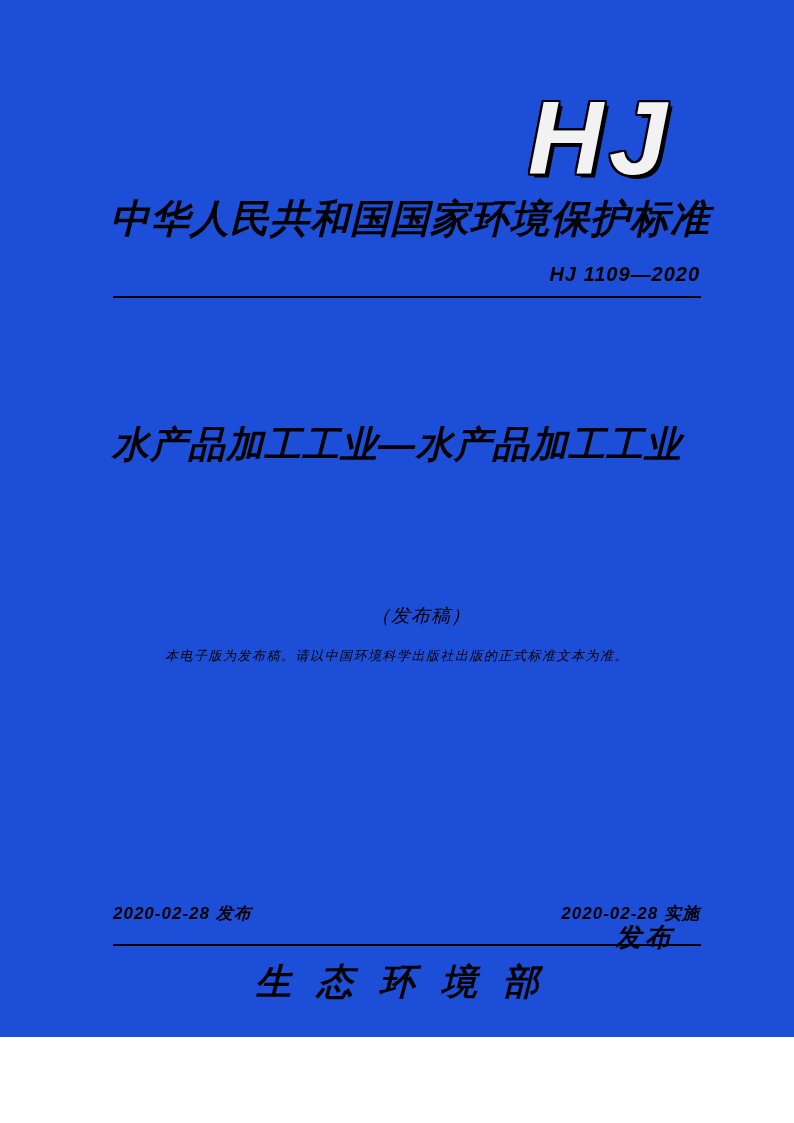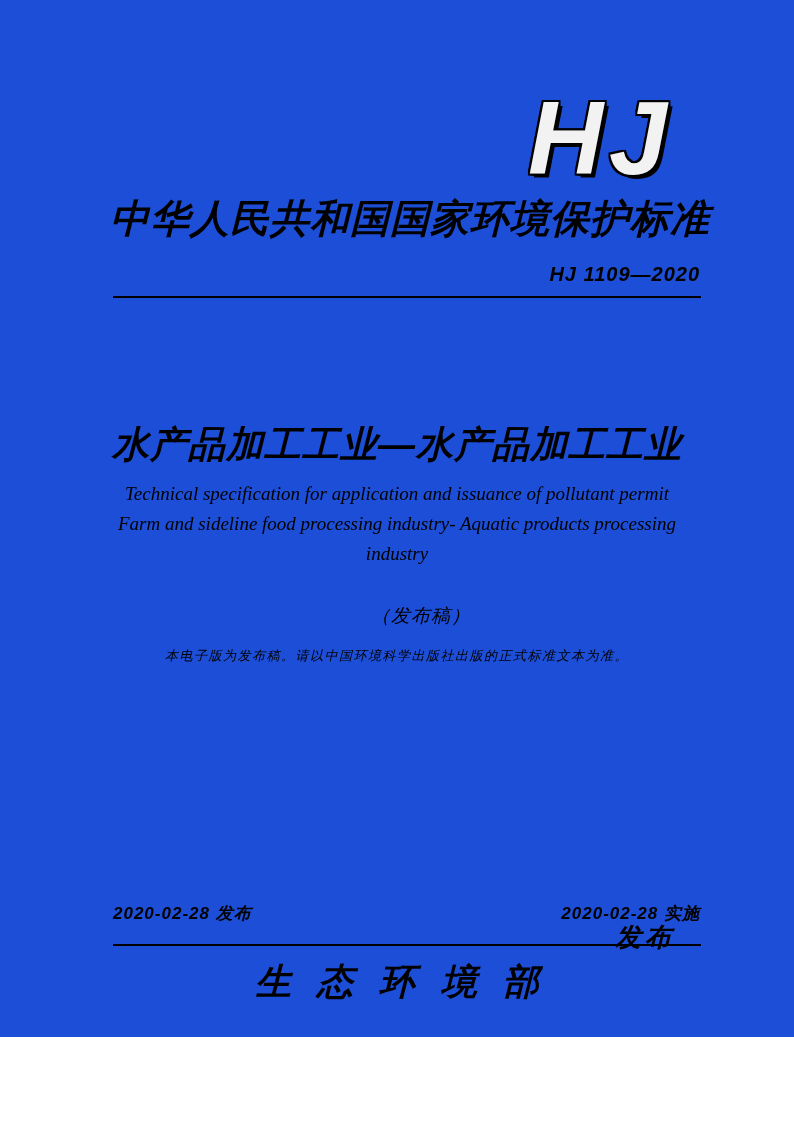--- a/index.html
+++ b/index.html
@@ -193,25 +193,20 @@
 
   <div class="standard-type">中华人民共和国国家环境保护标准</div>
 
   <div class="standard-number">HJ 1109—2020</div>
 
   <div class="rule-top"></div>
 
 
   <div class="title-cn-2">水产品加工工业—水产品加工工业</div>
 
-  <div class="title-en">
-    <div>Technical specification for application and issuance of pollutant permit</div>
-    <div>Farm and sideline food processing industry- Aquatic products processing</div>
-    <div>industry</div>
-  </div>
 
   <div class="draft-label">（发布稿）</div>
 
   <div class="note">本电子版为发布稿。请以中国环境科学出版社出版的正式标准文本为准。</div>
 
   <div class="date-issue">2020-02-28 发布</div>
 
   <div class="date-implement">2020-02-28 实施</div>
 
   <div class="rule-bottom"></div>

